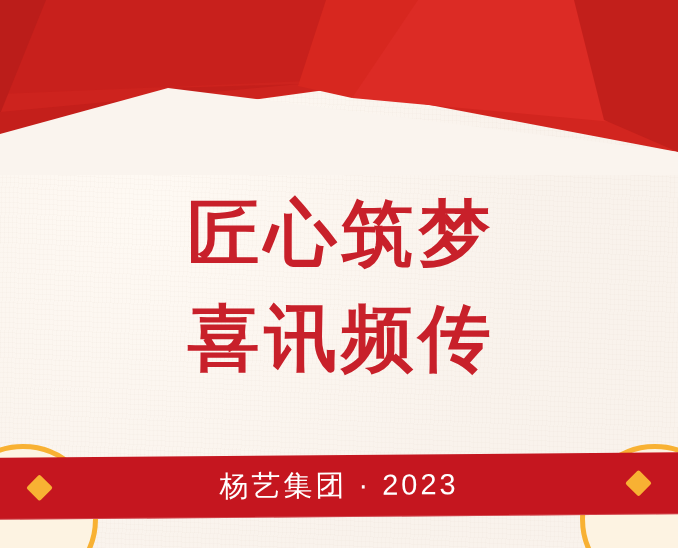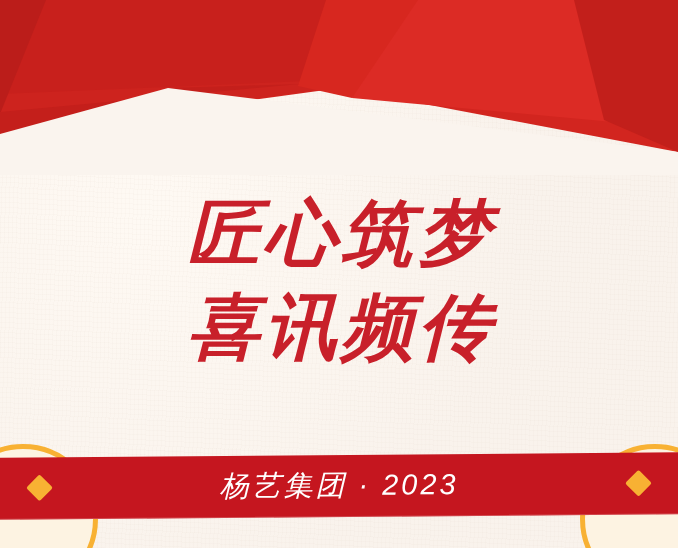--- a/index.html
+++ b/index.html
@@ -11,21 +11,20 @@
   body {
     font-family: "Liberation Sans", "DejaVu Sans", sans-serif;
   }
 
   .poster {
     position: relative;
     width: 678px;
     height: 548px;
     overflow: hidden;
     background: #bef264;
-    font-style: italic;
   }
 
   
   .paper-texture {
     position: absolute;
     inset: 0;
     background-color: #faf4ee;
     background-image:
       repeating-linear-gradient(
         92deg,
@@ -88,21 +87,21 @@
     color: #c8202a;
     font-family: "Liberation Sans", "DejaVu Sans", sans-serif;
     font-weight: 700;
     font-size: 72px;
     line-height: 94px;
     letter-spacing: 5px;
     text-indent: 5px;
     white-space: nowrap;
   }
   .headline-line.second {
-    margin-top: 0;
+    margin-top: 11px;
   }
 
   
   .ribbon {
     position: absolute;
     left: -12px;
     width: 702px;
     height: 62px;
     top: 455px;
     background: #c5161f;

